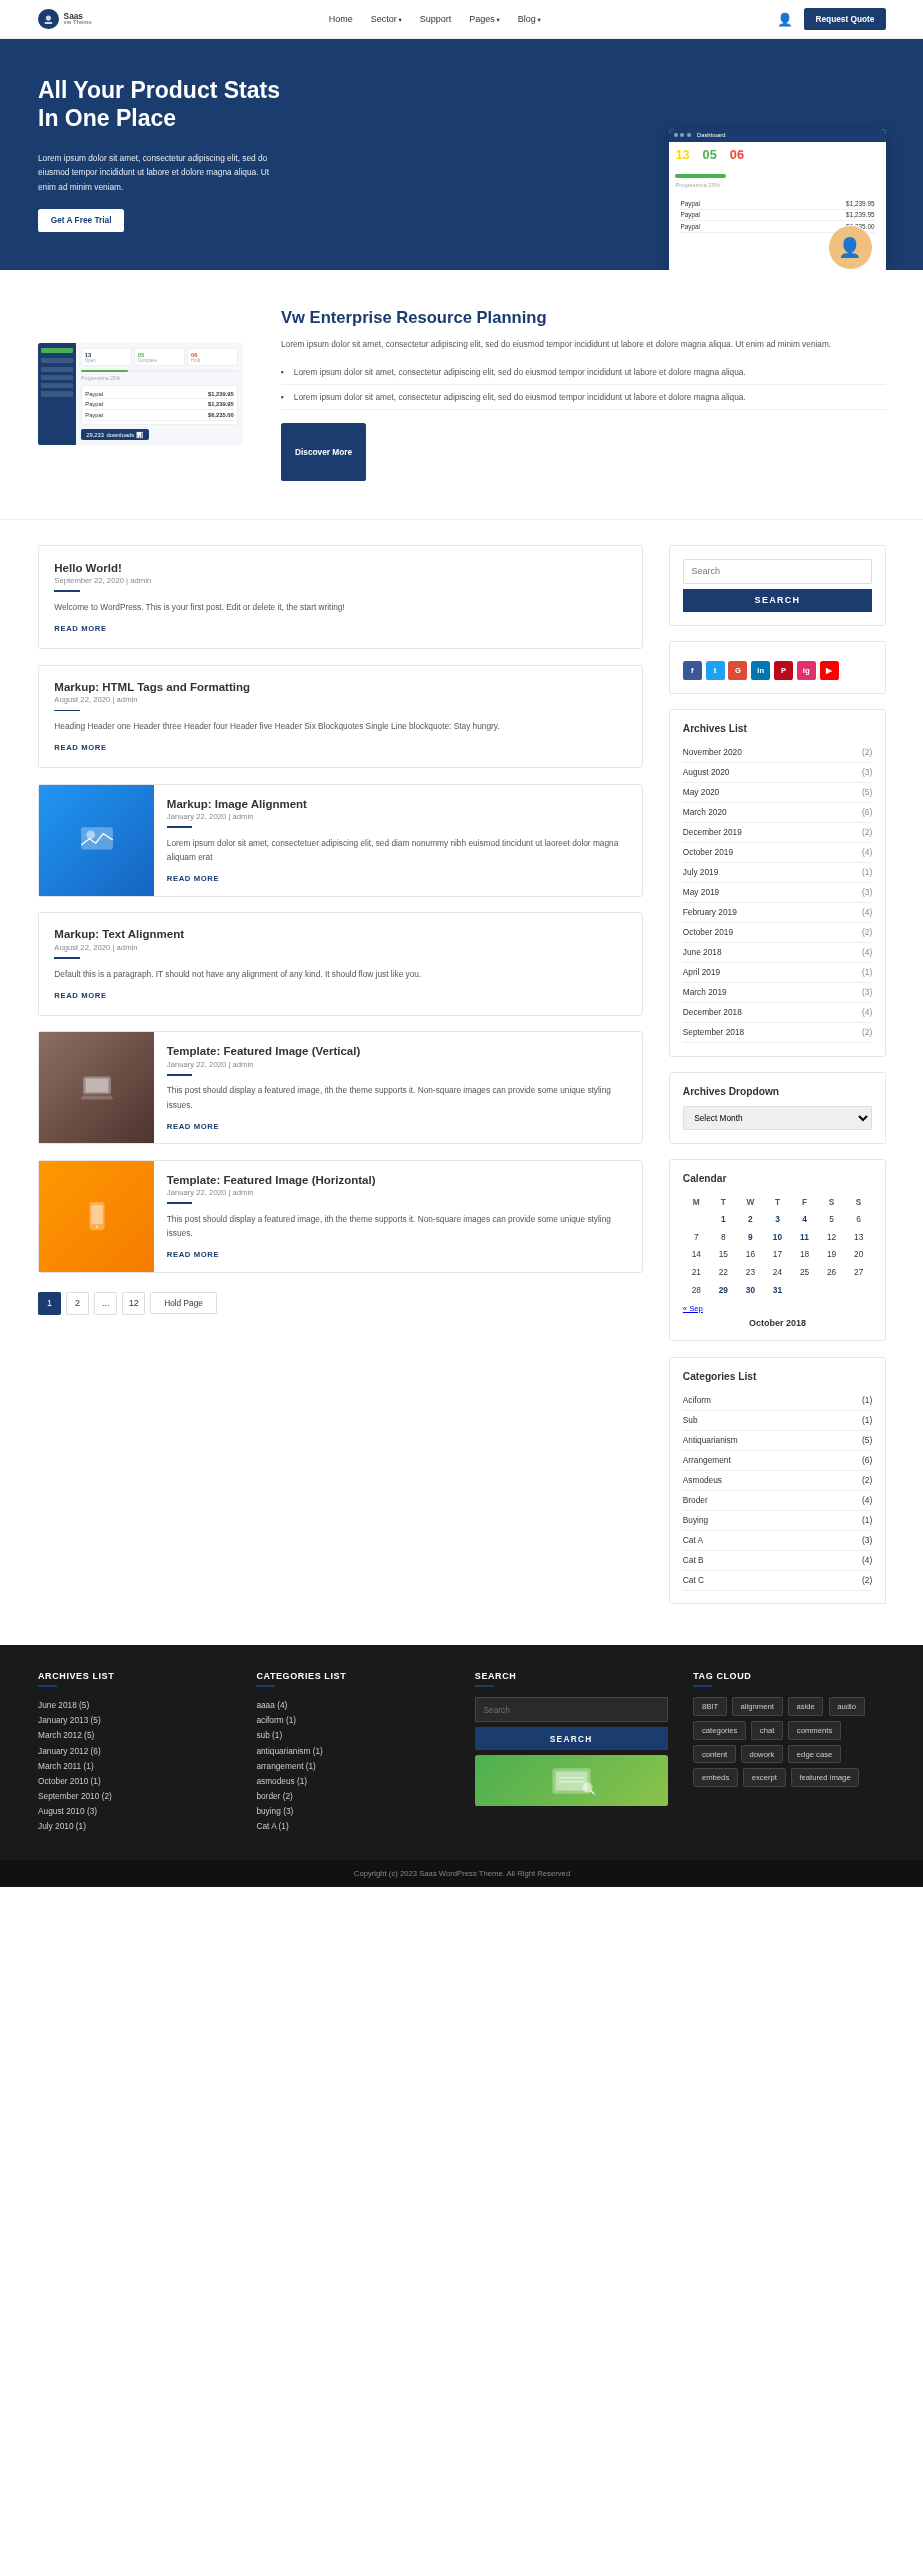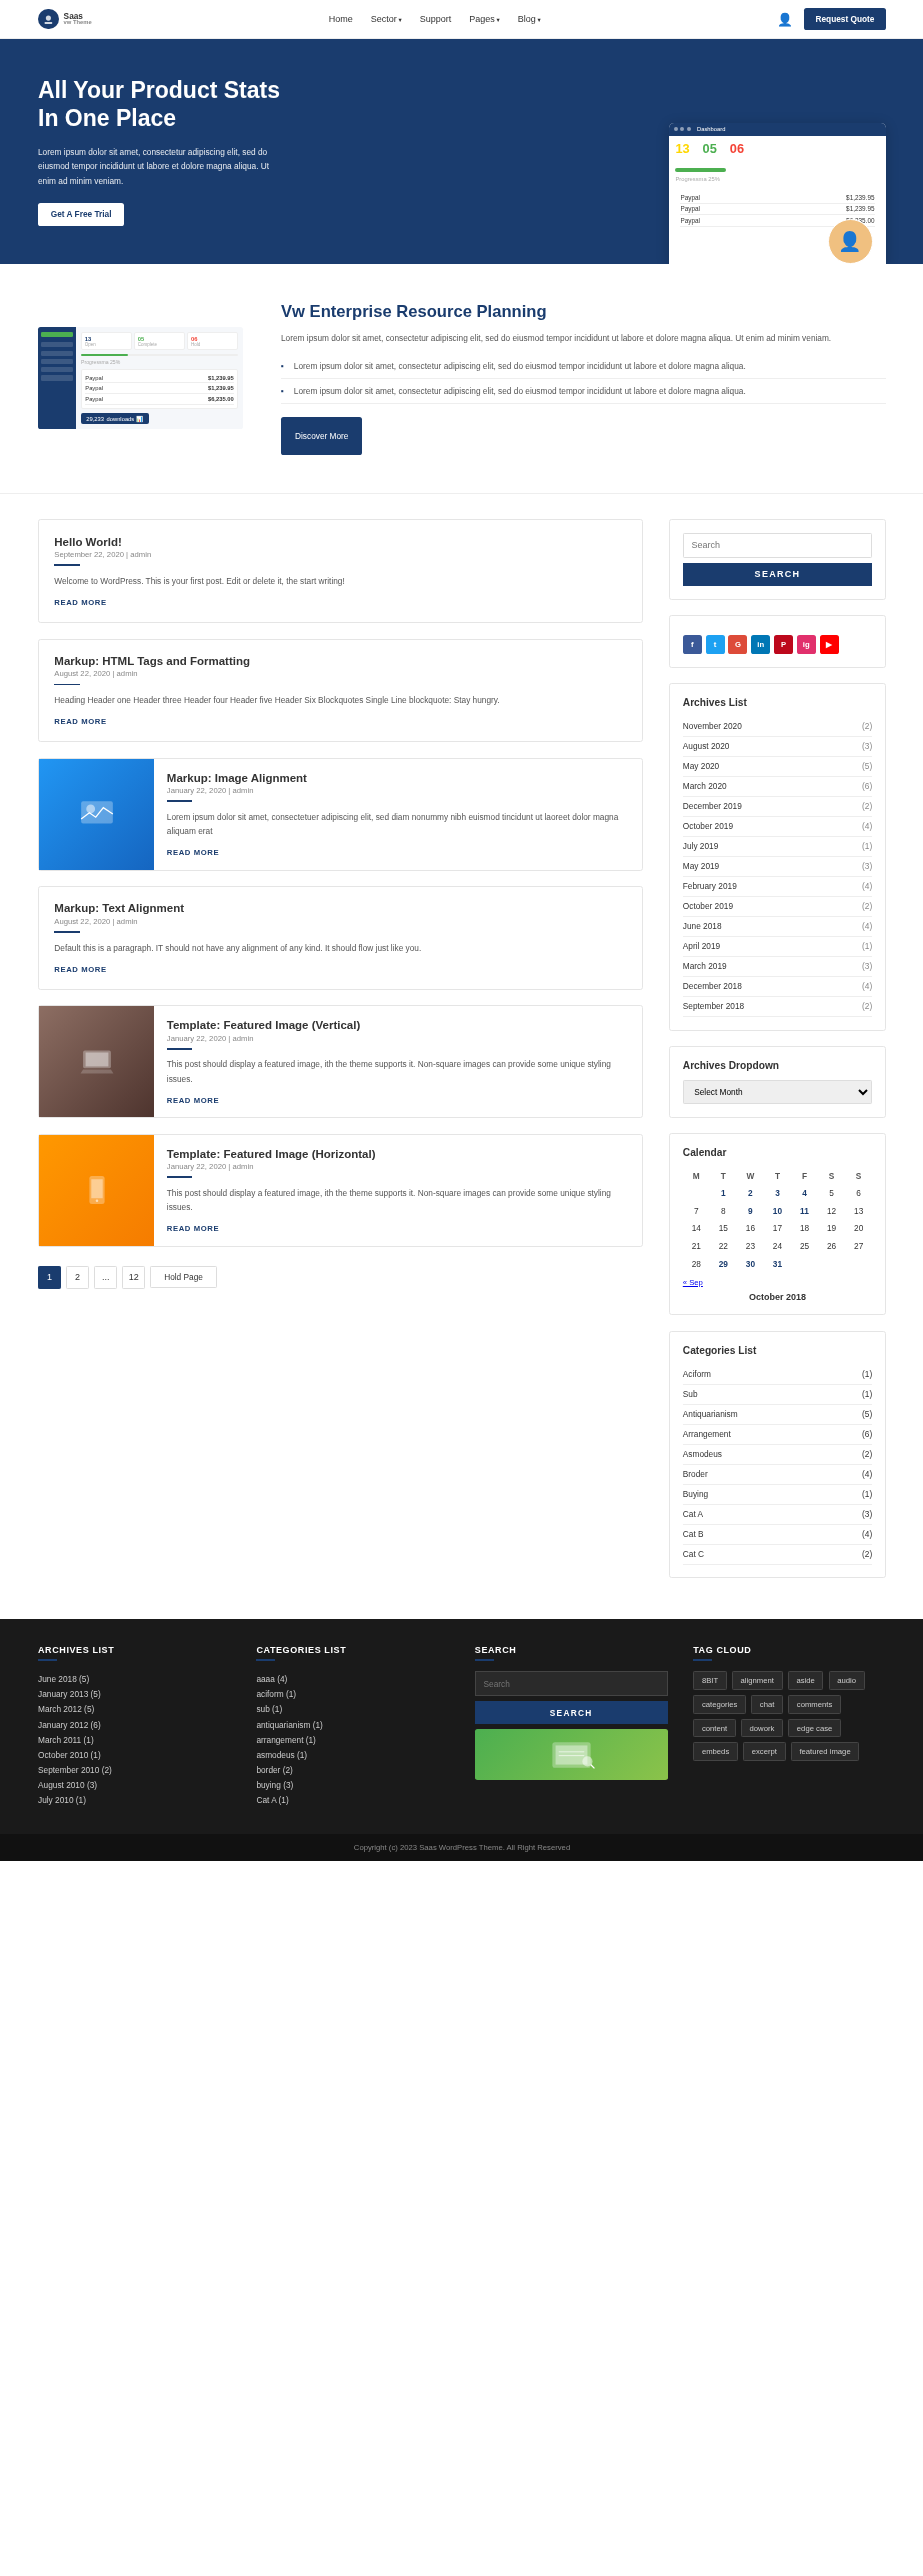--- a/index.html
+++ b/index.html
@@ -12,21 +12,21 @@
     .nav-links { display: flex; gap: 18px; font-size: 9px; }
     .nav-links a { text-decoration: none; color: #333; }
     .nav-links .has-arrow::after { content: ' ▾'; font-size: 6.4px; }
     .nav-right { display: flex; align-items: center; gap: 10.2px; }
     .nav-right .user-icon { font-size: 12.8px; color: #555; cursor: pointer; }
     .btn-request { background: #1a3c6e; color: #fff; border: none; padding: 6.4px 11.5px; border-radius: 2.6px; cursor: pointer; font-size: 8.3px; font-weight: bold; }
 
     
     .hero { background: #1a3c6e; color: #fff; padding: 38px 38px 0 38px; display: flex; align-items: flex-end; min-height: 166px; position: relative; overflow: hidden; }
     .hero-content { flex: 0 0 50%; padding-bottom: 38px; }
-    .hero-content h1 { font-size: 23px; font-weight: 800; line-height: 1.2; margin-bottom: 13px; }
+    .hero-content h1 { font-size: 23px; font-weight: 800; line-height: 1.2; margin-bottom: 19px; }
     .hero-content p { font-size: 8.3px; line-height: 1.7; margin-bottom: 15.3px; opacity: 0.9; max-width: 243px; }
     .btn-trial { background: #fff; color: #1a3c6e; border: none; padding: 6.4px 12.8px; border-radius: 2.6px; cursor: pointer; font-size: 8.3px; font-weight: bold; }
     .hero-image { flex: 0 0 50%; display: flex; justify-content: flex-end; align-items: flex-end; position: relative; }
     .hero-dashboard-mock { background: #fff; border-radius: 5.1px 5.1px 0 0; width: 217px; height: 141px; padding: 6.4px; box-shadow: 0 2.6px 12.8px rgba(0,0,0,0.2); overflow: hidden; }
     .mock-header { background: #1a3c6e; height: 12.8px; border-radius: 2.6px 2.6px 0 0; margin: -6.4px -6.4px 5.1px -6.4px; display: flex; align-items: center; padding: 0 5.1px; gap: 2.6px; }
     .mock-dot { width: 3.8px; height: 3.8px; border-radius: 50%; background: rgba(255,255,255,0.5); }
     .hero-avatar { position: absolute; bottom: 0; right: 12.8px; width: 45px; height: 45px; border-radius: 50%; background: #f0c080; border: 1.9px solid #fff; display: flex; align-items: center; justify-content: center; font-size: 19px; overflow: hidden; }
 
     
     .feature-section { display: flex; align-items: center; padding: 38px 38px; gap: 38px; border-bottom: 0.6px solid #eee; }
@@ -41,21 +41,21 @@
     .feature-progress { background: rgba(255,255,255,0.2); border-radius: 2.6px; height: 3.8px; margin-bottom: 3.8px; }
     .feature-progress-fill { background: #4CAF50; height: 3.8px; border-radius: 2.6px; }
     .feature-inner { background: #fff; border-radius: 3.8px; margin-top: 5.1px; padding: 5.1px; }
     .fi-row { display: flex; justify-content: space-between; font-size: 6.4px; color: #333; border-bottom: 0.6px solid #eee; padding: 1.9px 0; }
     .feature-content { flex: 1; }
     .feature-content h2 { font-size: 16.6px; font-weight: 800; color: #1a3c6e; margin-bottom: 9px; }
     .feature-content p { font-size: 8.3px; line-height: 1.7; color: #555; margin-bottom: 10.2px; }
     .feature-bullets { list-style: none; margin-bottom: 12.8px; }
     .feature-bullets li { font-size: 8.3px; color: #555; padding: 5.1px 0 5.1px 12.8px; border-bottom: 0.6px solid #eee; position: relative; line-height: 1.6; }
     .feature-bullets li::before { content: '▪'; position: absolute; left: 0; color: #1a3c6e; }
-    .btn-discover { background: #1a3c6e; color: #fff; border: none; padding: 14px 14px; border-radius: 2.6px; cursor: pointer; font-size: 8.3px; font-weight: normal; }
+    .btn-discover { background: #1a3c6e; color: #fff; border: none; padding: 24px 14px; border-radius: 2.6px; cursor: pointer; font-size: 8.3px; font-weight: bold; }
 
     
     .main-layout { display: flex; gap: 25.6px; padding: 25.6px 38px; }
     .posts-column { flex: 1; }
     .sidebar-column { flex: 0 0 217px; }
 
     
     .post-card { border: 0.6px solid #e5e5e5; border-radius: 2.6px; padding: 15.3px; margin-bottom: 15.3px; }
     .post-card.has-image { padding: 0; display: flex; align-items: stretch; }
     .post-image { flex: 0 0 115px; background: #ddd; overflow: hidden; }

